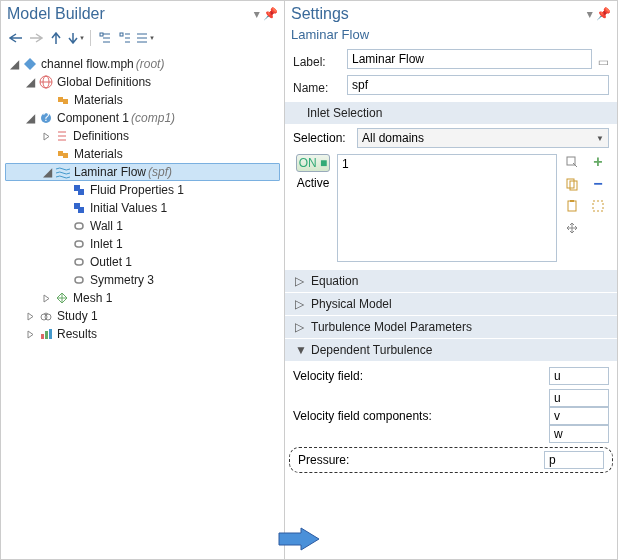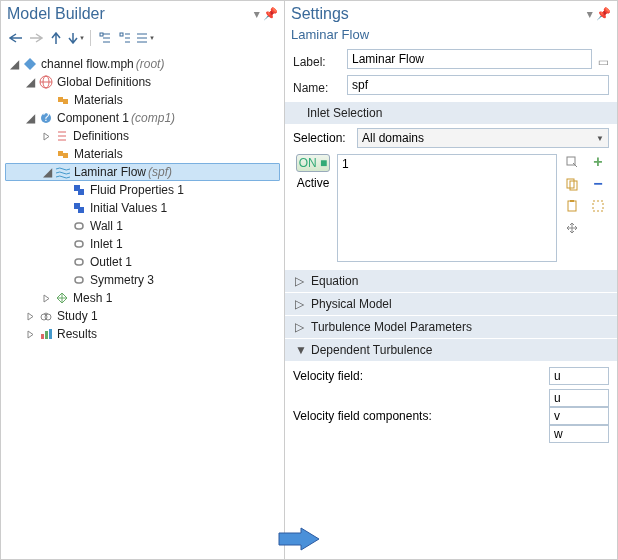--- a/index.html
+++ b/index.html
@@ -373,19 +373,23 @@
     <input class="depvar-input" value="u" style="">
   </div>
   <div class="depvar-row" style="align-items:center">
     <span class="depvar-label">Velocity field components:</span>
     <div class="depvar-table">
       <div class="cell">u</div>
       <div class="cell">v</div>
       <div class="cell">w</div>
     </div>
   </div>
+  <div class="pressure-row">
+    <span class="depvar-label">Pressure:</span>
+    <input class="depvar-input" value="p" style="">
+  </div>
 </div>
 
 <div class="arrow-indicator">
   <svg width="44" height="24">
       <path d="M2 6 H24 V1 L42 12 L24 23 V18 H2 Z" fill="#4a90d9" stroke="#2c5aa0"></path>
     </svg>
 </div>
 
 </body></html>

